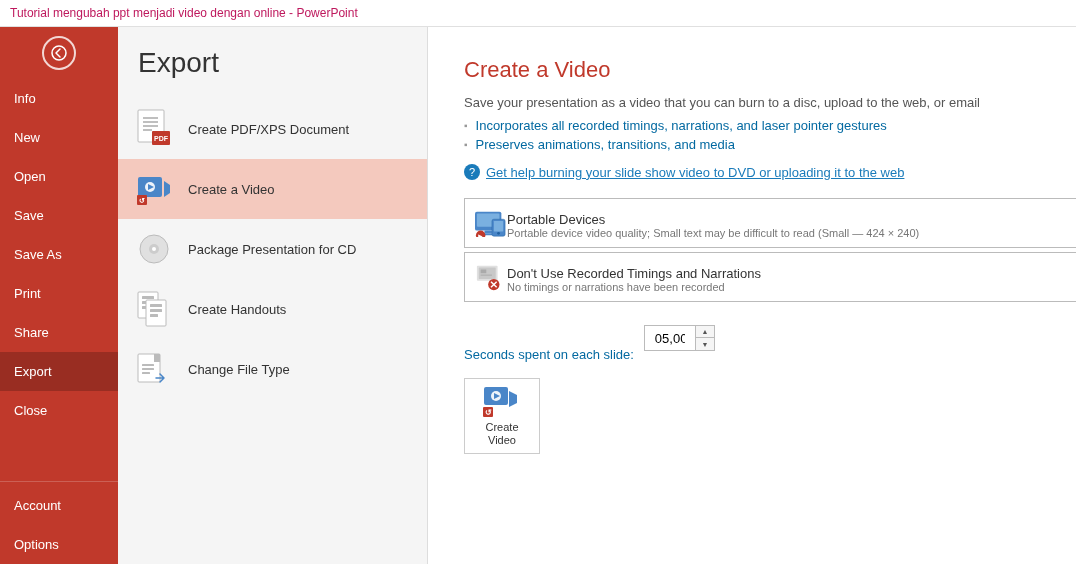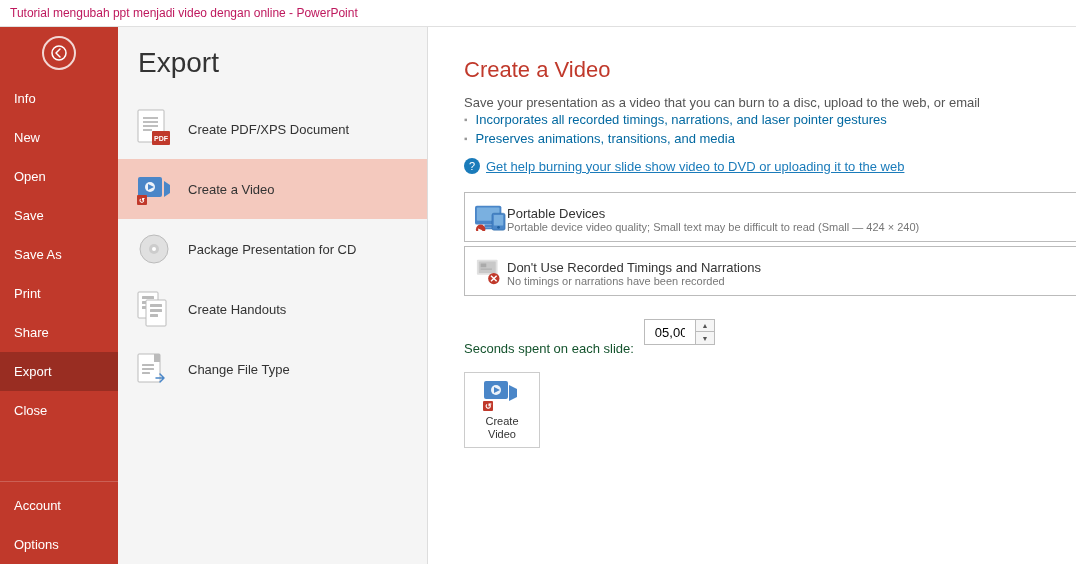--- a/index.html
+++ b/index.html
@@ -142,20 +142,21 @@
     .content-title {
       font-size: 22px;
       color: #c0392b;
       font-weight: 400;
       margin-bottom: 12px;
     }
 
     .content-desc {
       color: #555;
       font-size: 13px;
+      margin-bottom: 6px;
     }
 
     .bullet-list {
       list-style: none;
       margin-bottom: 10px;
     }
 
     .bullet-list li {
       color: #0369a1;
       font-size: 13px;
@@ -240,21 +241,21 @@
     .seconds-row {
       display: flex;
       align-items: center;
       gap: 10px;
       margin-top: 12px;
       margin-bottom: 16px;
     }
 
     .seconds-label {
       font-size: 13px;
-      color: #14532d;
+      color: #0369a1;
       margin-top: 33px;
     }
 
     .seconds-input {
       display: flex;
       align-items: flex-end;
       border: 1px solid #bbb;
       background: #fff;
     }
 

